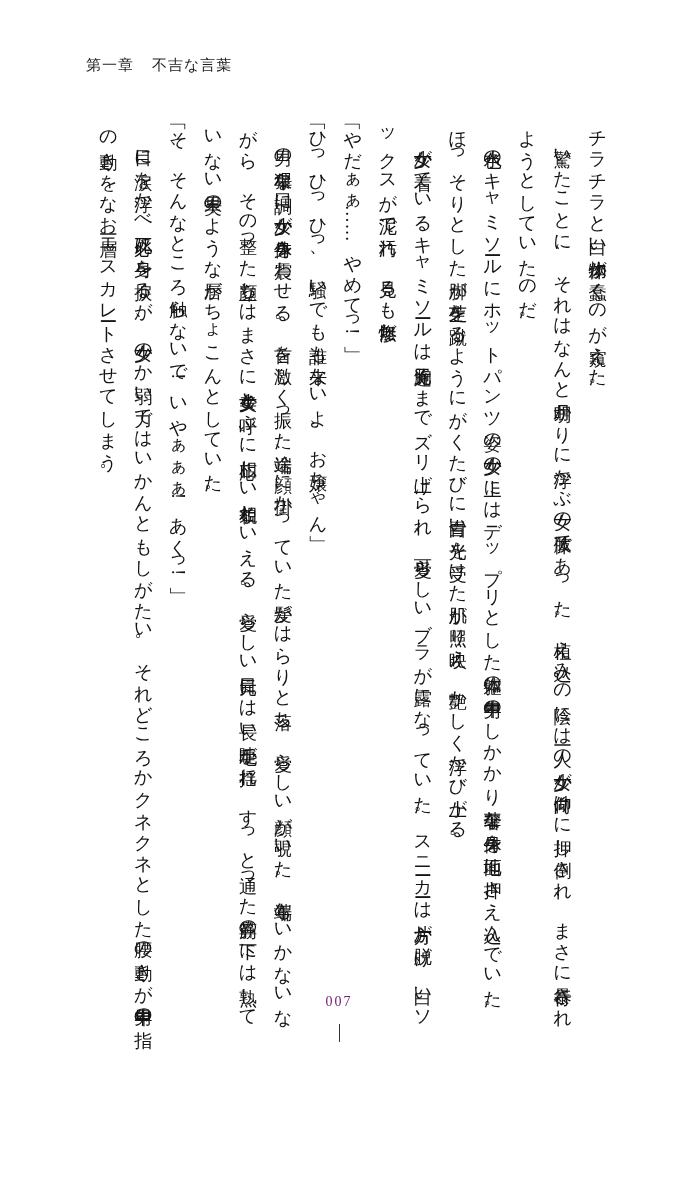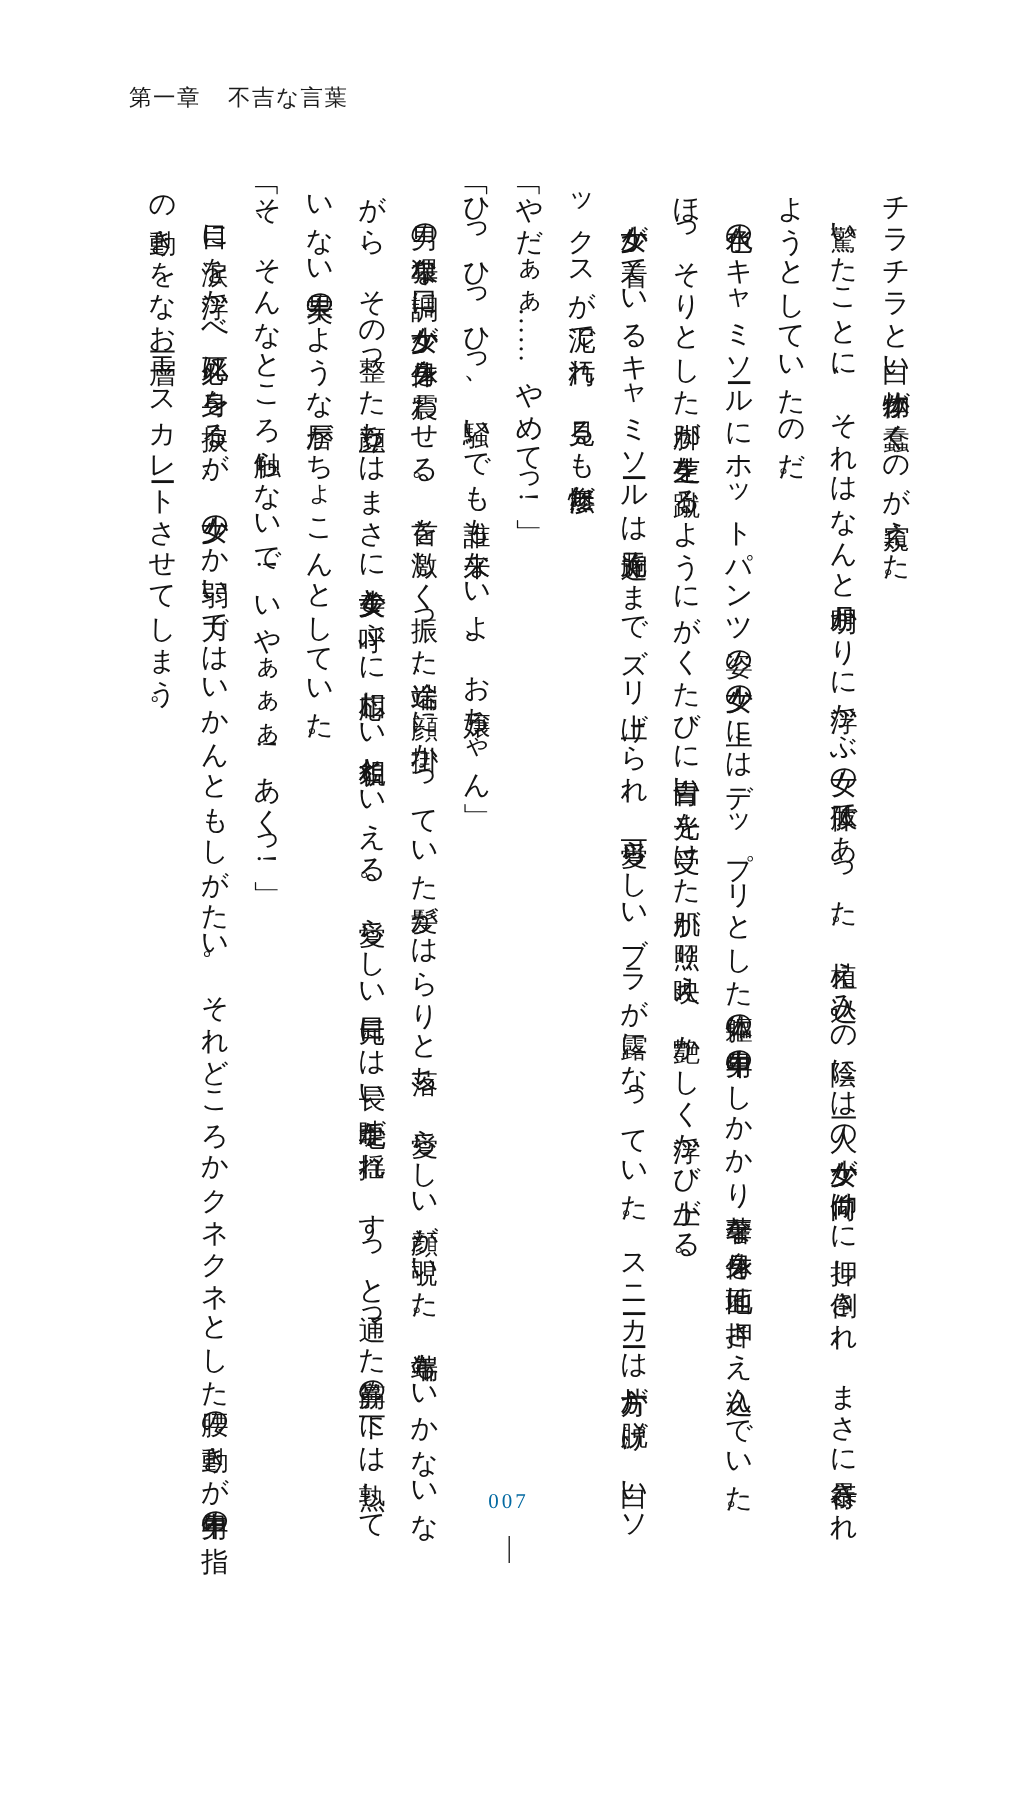--- a/index.html
+++ b/index.html
@@ -67,21 +67,21 @@
 
   
   .folio {
     position: absolute;
     bottom: 42px;
     left: 0;
     width: 678px;
     text-align: center;
     font-size: 14px;
     letter-spacing: 2px;
-    color: #0369a1;
+    color: #701a75;
   }
 
   
   .folio-tick {
     position: absolute;
     bottom: 10px;
     left: 339px;
     width: 1px;
     height: 18px;
     background: #333;

